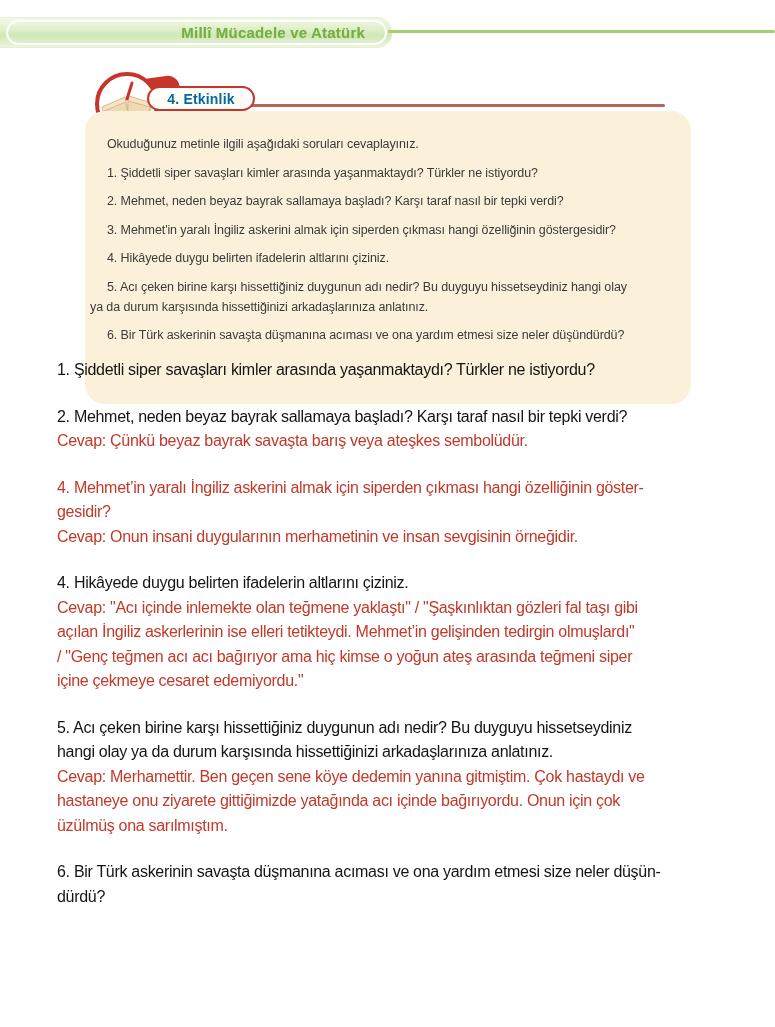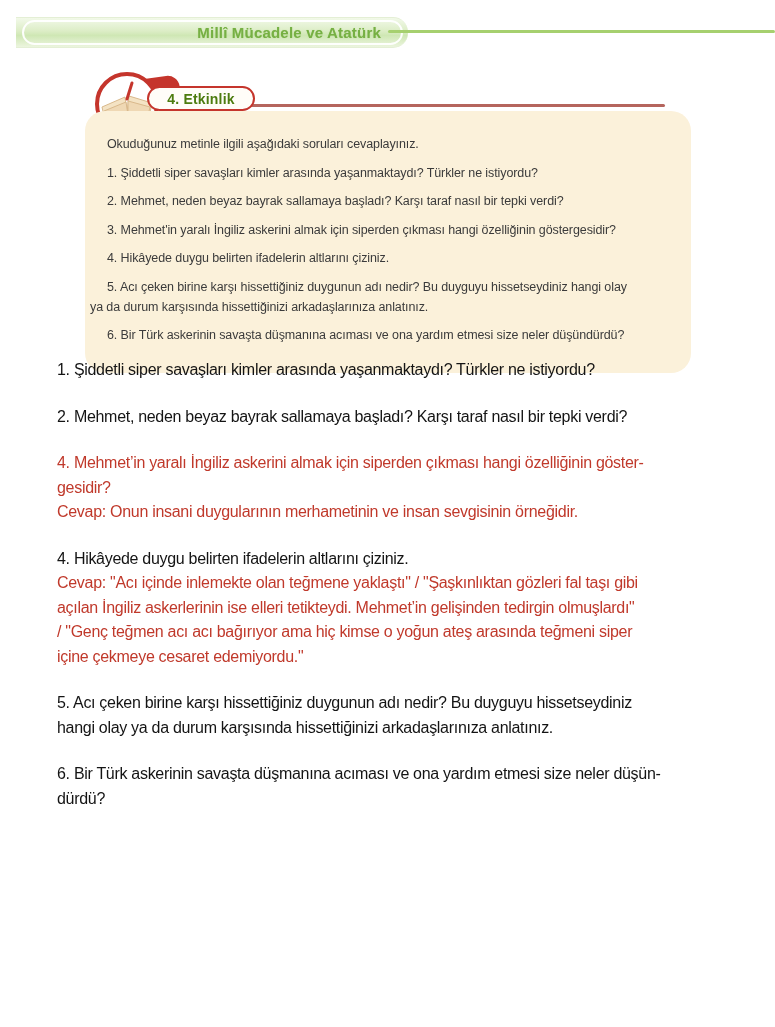--- a/index.html
+++ b/index.html
@@ -6,21 +6,21 @@
   .page{
     position:relative;
     width:775px;height:1027px;
     background:#fff;
     font-family:"Liberation Sans",sans-serif;
     overflow:hidden;
   }
 
   
   .unit-band{
-    position:absolute;top:17px;left:16px;width:392px;height:29px;
+    position:absolute;top:17px;left:0;width:392px;height:29px;
     background:linear-gradient(180deg,#f2f9e9 0%,#dcedc6 45%,#cfe7b4 60%,#ecf5de 100%);
     border-radius:0 15px 15px 0;
     border-top:1px solid #e4efd5;
     border-bottom:1px solid #e4efd5;
   }
   .unit-pill{
     position:absolute;top:2px;left:6px;right:5px;bottom:2px;
     border:2px solid rgba(255,255,255,.95);
     border-radius:13px;
     display:flex;align-items:center;justify-content:flex-end;
@@ -49,26 +49,26 @@
   .activity-icon{
     position:absolute;top:71px;left:94px;width:66px;height:66px;
   }
   .activity-badge{
     position:absolute;top:86px;left:147px;width:108px;height:25px;
     background:#fffdf8;border:2px solid #c5352c;border-radius:13px;
     display:flex;align-items:center;justify-content:center;
     box-sizing:border-box;
   }
   .activity-badge span{
-    color:#4d7c0f;font-weight:bold;font-size:14px;letter-spacing:.2px;
+    color:#0369a1;font-weight:bold;font-size:14px;letter-spacing:.2px;
   }
 
   
   .qbox{
-    position:absolute;top:111px;left:85px;width:606px;height:262px;
+    position:absolute;top:111px;left:85px;width:606px;height:293px;
     background:#fbf1da;border-radius:20px;
     box-sizing:border-box;
     padding:23px 6px 0 5px;
   }
   .qline{
     margin:0 0 8.5px 0;
     font-size:12.5px;line-height:20px;letter-spacing:-0.1px;
     color:#3b3b3b;
     text-indent:17px;
     white-space:pre-line;
@@ -127,39 +127,43 @@
   </section>
 
   <section class="answers">
 
     <div class="qa-block">
       <div class="q-text">1. Şiddetli siper savaşları kimler arasında yaşanmaktaydı? Türkler ne istiyordu?</div>
     </div>
 
     <div class="qa-block">
       <div class="q-text">2. Mehmet, neden beyaz bayrak sallamaya başladı? Karşı taraf nasıl bir tepki verdi?</div>
+      <div class="a-text">Cevap: Çünkü beyaz bayrak savaşta barış veya ateşkes sembolüdür.</div>
     </div>
 
     <div class="qa-block">
       <div class="q-text red">4. Mehmet’in yaralı İngiliz askerini almak için siperden çıkması hangi özelliğinin göster-
 gesidir?</div>
       <div class="a-text">Cevap: Onun insani duygularının merhametinin ve insan sevgisinin örneğidir.</div>
     </div>
 
     <div class="qa-block">
       <div class="q-text">4. Hikâyede duygu belirten ifadelerin altlarını çiziniz.</div>
       <div class="a-text">Cevap: "Acı içinde inlemekte olan teğmene yaklaştı" / "Şaşkınlıktan gözleri fal taşı gibi
 açılan İngiliz askerlerinin ise elleri tetikteydi. Mehmet’in gelişinden tedirgin olmuşlardı"
 / "Genç teğmen acı acı bağırıyor ama hiç kimse o yoğun ateş arasında teğmeni siper
 içine çekmeye cesaret edemiyordu."</div>
     </div>
 
     <div class="qa-block">
       <div class="q-text">5. Acı çeken birine karşı hissettiğiniz duygunun adı nedir? Bu duyguyu hissetseydiniz
 hangi olay ya da durum karşısında hissettiğinizi arkadaşlarınıza anlatınız.</div>
+      <div class="a-text">Cevap: Merhamettir. Ben geçen sene köye dedemin yanına gitmiştim. Çok hastaydı ve
+hastaneye onu ziyarete gittiğimizde yatağında acı içinde bağırıyordu. Onun için çok
+üzülmüş ona sarılmıştım.</div>
     </div>
 
     <div class="qa-block">
       <div class="q-text">6. Bir Türk askerinin savaşta düşmanına acıması ve ona yardım etmesi size neler düşün-
 dürdü?</div>
     </div>
 
   </section>
 </div>
 

